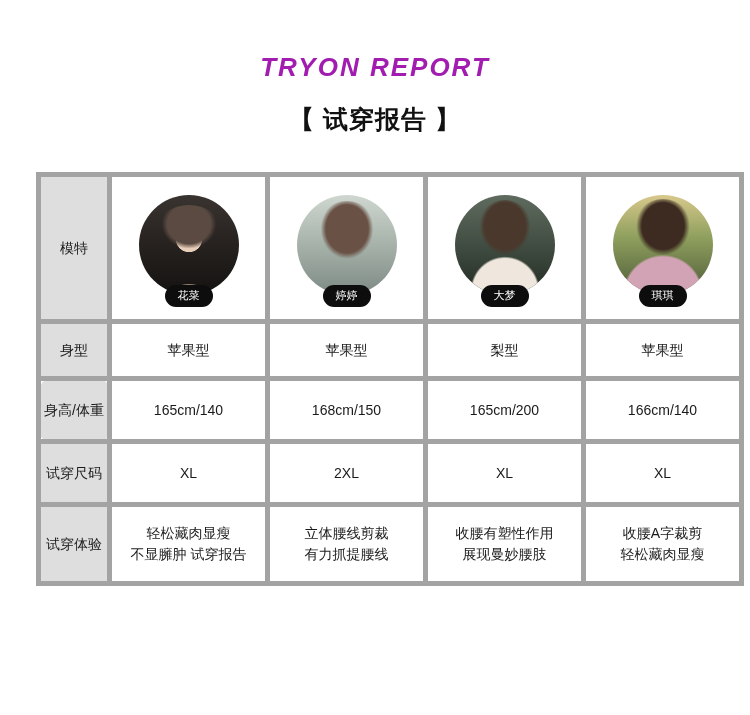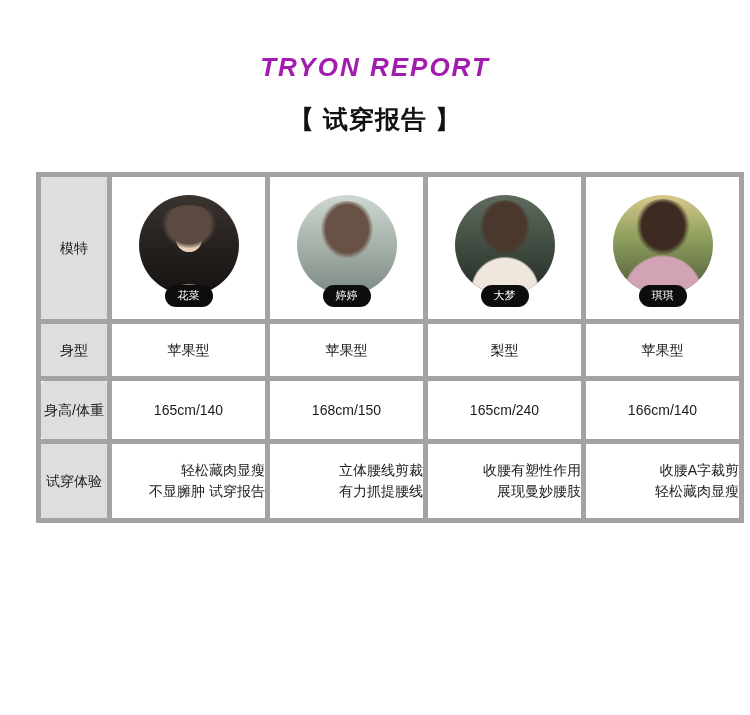--- a/index.html
+++ b/index.html
@@ -151,21 +151,21 @@
       linear-gradient(180deg, #d8c88c 0%, #8fa05e 42%, #4d5a38 100%);
   }
   .av4::after {
     content: "";
     position: absolute;
     left: 20%; right: 20%; top: 4%; height: 60%;
     background: radial-gradient(ellipse at 50% 45%, #3d2b22 0 50%, rgba(61,43,34,0) 63%);
     border-radius: 50%;
   }
   td.twoline { line-height: 1.55; }
-  .cell-line { display: block; text-align: right; }
+  .cell-line { display: block; }
   tr.h-shape td { height: 52px; }
   tr.h-height td { height: 58px; border-radius: 12px; }
   tr.h-bust td { height: 58px; }
   tr.h-size td { height: 58px; }
   tr.h-exp td { height: 74px; }
 </style>
 </head>
 <body>
 
 <div class="page">
@@ -217,25 +217,32 @@
           <td class="cell">苹果型</td>
           <td class="cell">苹果型</td>
           <td class="cell">梨型</td>
           <td class="cell">苹果型</td>
         </tr>
 
         <tr class="h-height">
           <td class="rowhead">身高/体重</td>
           <td class="cell">165cm/140</td>
           <td class="cell">168cm/150</td>
-          <td class="cell">165cm/240</td>
+          <td class="cell">165cm/200</td>
           <td class="cell">166cm/140</td>
         </tr>
 
 
+        <tr class="h-size">
+          <td class="rowhead">试穿尺码</td>
+          <td class="cell">XL</td>
+          <td class="cell">2XL</td>
+          <td class="cell">XL</td>
+          <td class="cell">XL</td>
+        </tr>
 
         <tr class="h-exp">
           <td class="rowhead">试穿体验</td>
           <td class="cell twoline">
             <span class="cell-line">轻松藏肉显瘦</span>
             <span class="cell-line">不显臃肿 试穿报告</span>
           </td>
           <td class="cell twoline">
             <span class="cell-line">立体腰线剪裁</span>
             <span class="cell-line">有力抓提腰线</span>

